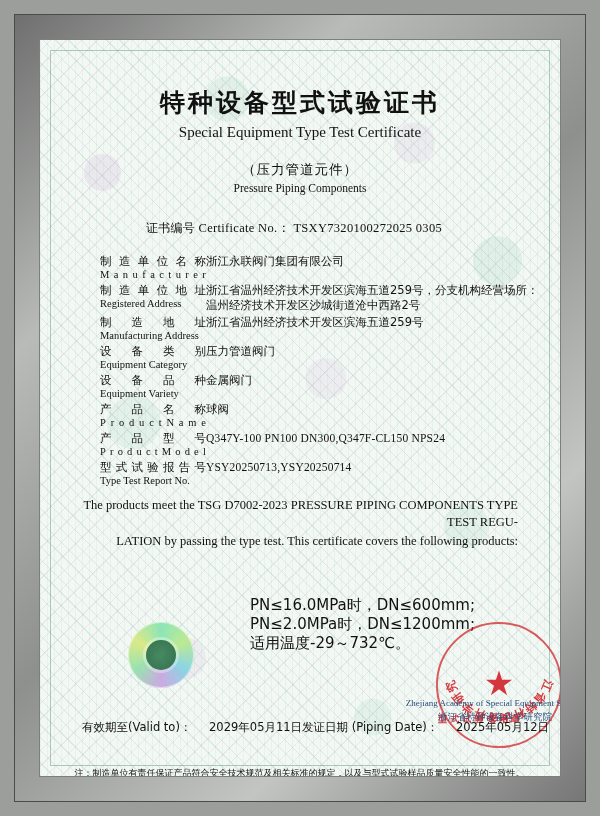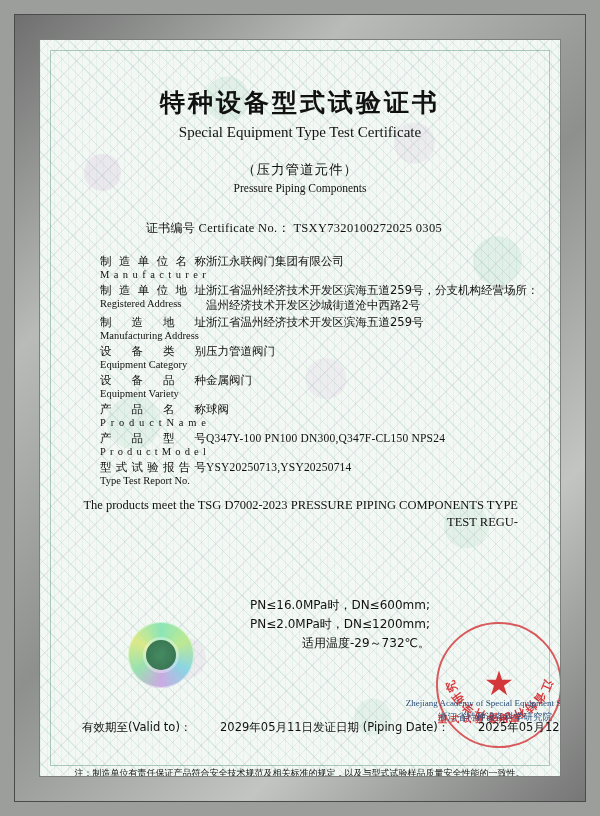--- a/index.html
+++ b/index.html
@@ -97,30 +97,30 @@
   td.val .line2{display:block;}
 
   .body-text{
     position:absolute;top:455px;left:42px;right:42px;color:#111;
   }
   .bt-cn{font-family:"DejaVu Sans",sans-serif;font-size:12.5px;line-height:19px;}
   .bt-en{font-family:"Liberation Serif",serif;font-size:12.5px;line-height:17px;margin-top:2px;text-align:right;}
 
   .specs{
     position:absolute;top:556px;left:210px;color:#111;
-    font-family:"DejaVu Sans",sans-serif;font-size:12px;line-height:19px;text-align:right;
+    font-family:"DejaVu Sans",sans-serif;font-size:15px;line-height:19px;
   }
 
   .dates{
     position:absolute;top:680px;left:42px;right:42px;color:#111;
     font-family:"DejaVu Sans",sans-serif;font-size:11.5px;
     display:flex;justify-content:space-between;
   }
   .dates .grp{white-space:nowrap;}
-  .dates .dv{margin-left:25px;}
+  .dates .dv{margin-left:14px;}
 
   .note{
     position:absolute;top:727px;left:0;right:1px;text-align:center;
     font-family:"DejaVu Sans",sans-serif;font-size:9px;color:#111;
   }
 
   
   .holo{
     position:absolute;left:88px;top:582px;width:66px;height:66px;border-radius:50%;
     background:
@@ -334,20 +334,21 @@
           </td>
           <td class="val">
             <span class="en">YSY20250713,YSY20250714</span>
           </td>
         </tr>
       </tbody>
         </table>
 
       <div class="body-text">
         <div class="bt-en">The products meet the TSG D7002-2023 PRESSURE PIPING COMPONENTS TYPE TEST REGU-</div>
+        <div class="bt-en">LATION by passing the type test. This certificate covers the following products:</div>
       </div>
 
       <div class="specs">
         <div>PN≤16.0MPa时，DN≤600mm;</div>
         <div>PN≤2.0MPa时，DN≤1200mm;</div>
         <div>适用温度-29～732℃。</div>
       </div>
 
       <div class="holo">
         <div class="holo-inner"></div>

